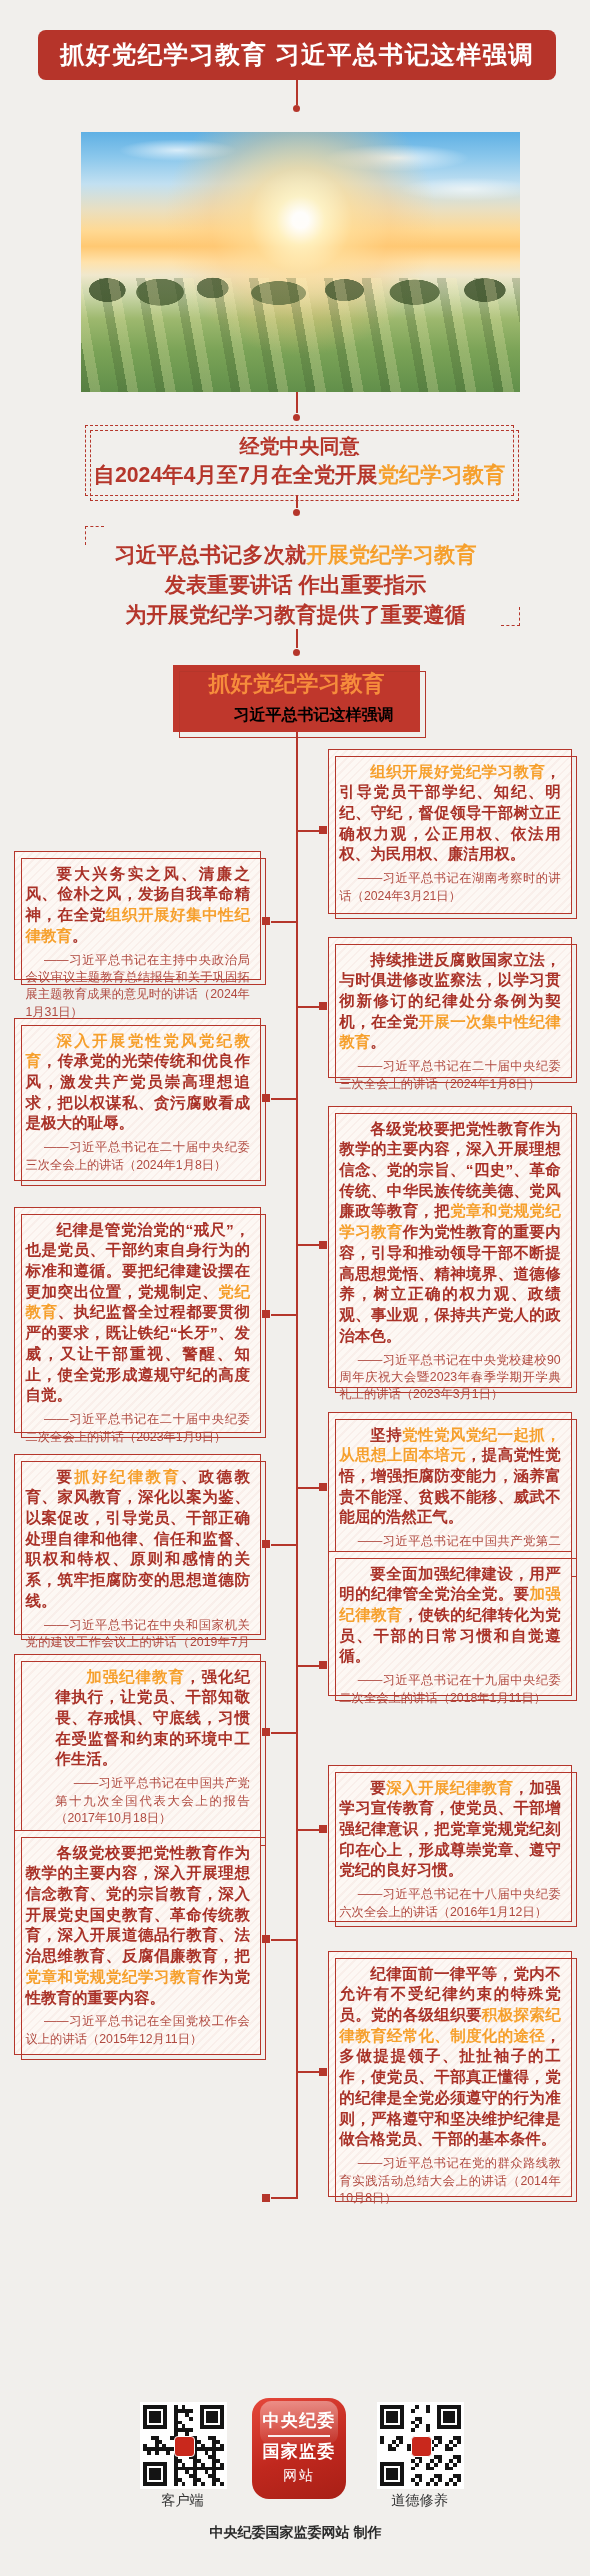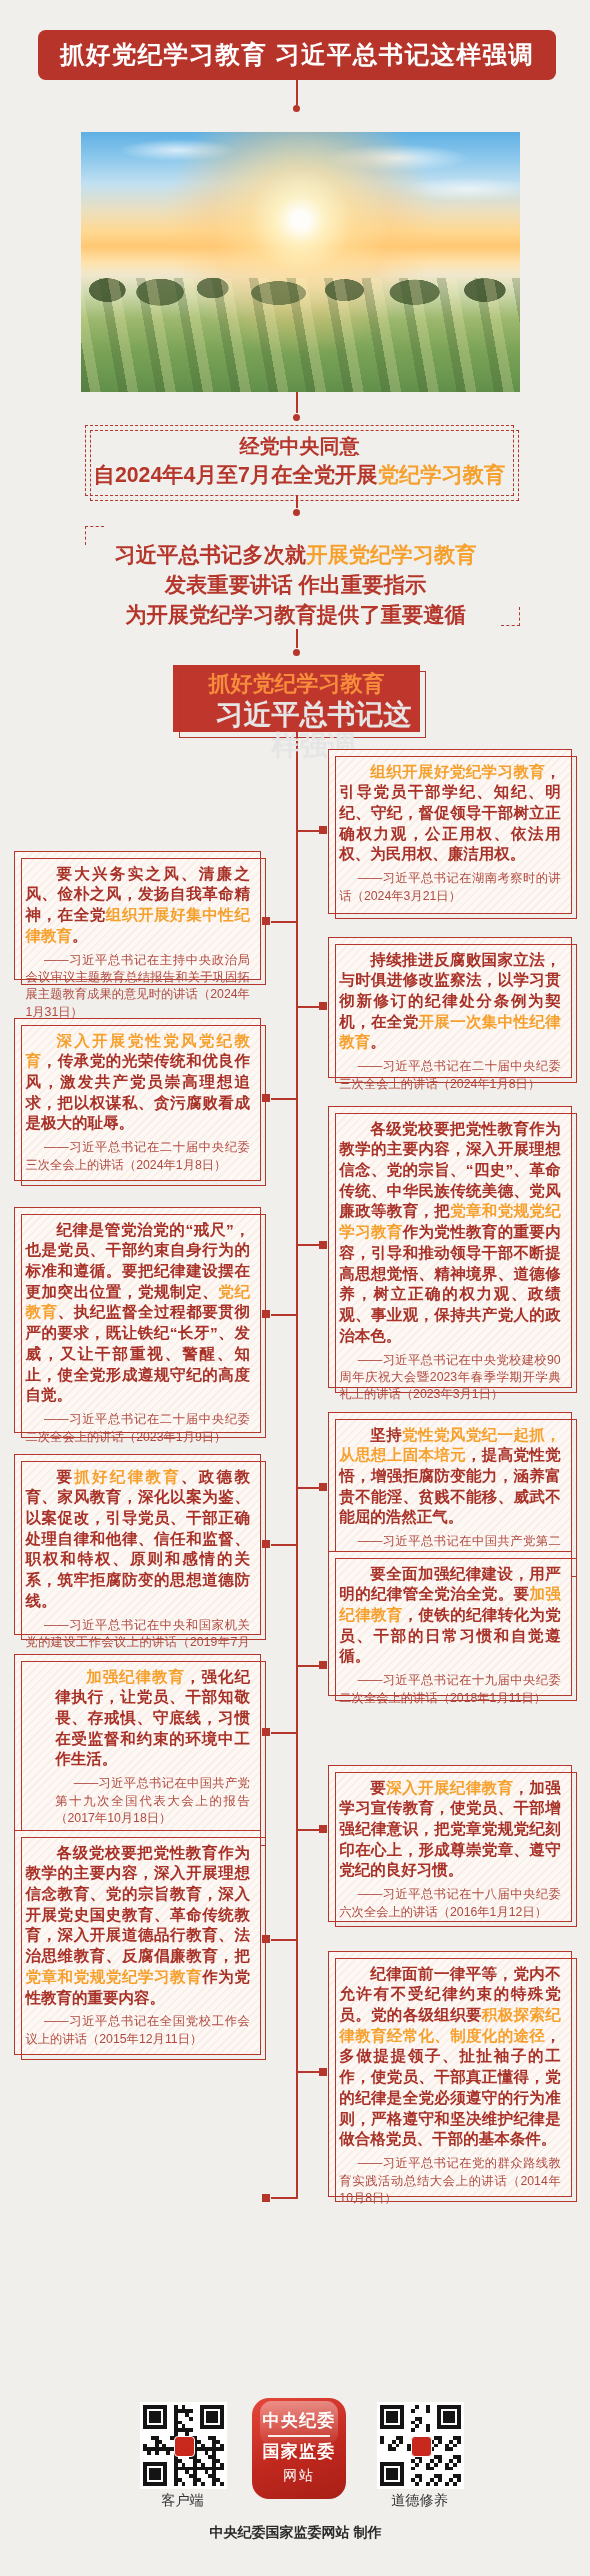--- a/index.html
+++ b/index.html
@@ -53,21 +53,21 @@
     border-right:1.9px dashed #b5362b;border-bottom:1.9px dashed #b5362b;}
 
   .hl{color:#f6a02d;}
 
   
   .centerbox{position:absolute;left:173px;top:665px;width:247px;height:67px;background:#bf372c;
     text-align:center;z-index:1;}
   .centerbox::after{content:'';position:absolute;top:5.8px;left:5.8px;width:100%;height:100%;
     border:1.9px solid #b5362b;box-sizing:border-box;z-index:-1;}
   .centerbox .l1{font-size:22px;font-weight:bold;color:#f68c3c;line-height:28.4px;margin-top:5.2px;}
-  .centerbox .l2{font-size:28px;font-weight:bold;color:#e5e5e5;line-height:31px;padding-left:34px;}
+  .centerbox .l2{font-size:16px;font-weight:bold;color:#000000;line-height:31px;padding-left:34px;}
 
   
   .qbox{position:absolute;box-sizing:border-box;border:1.9px solid #b5362b;z-index:1;
     background:#fdf8f4;
     background-image:repeating-linear-gradient(135deg, rgba(196,118,106,0.07) 0 1.9px, rgba(0,0,0,0) 1.9px 5.8px);
     padding:11.6px 10.3px 6.5px 10.3px;}
   .qbox::after{content:'';position:absolute;top:5.8px;left:5.8px;width:100%;height:100%;
     border:1.9px solid #b5362b;box-sizing:border-box;z-index:-1;}
   .qbox.left{left:14.2px;width:247px;}
   .qbox.right{left:328px;width:244px;}

